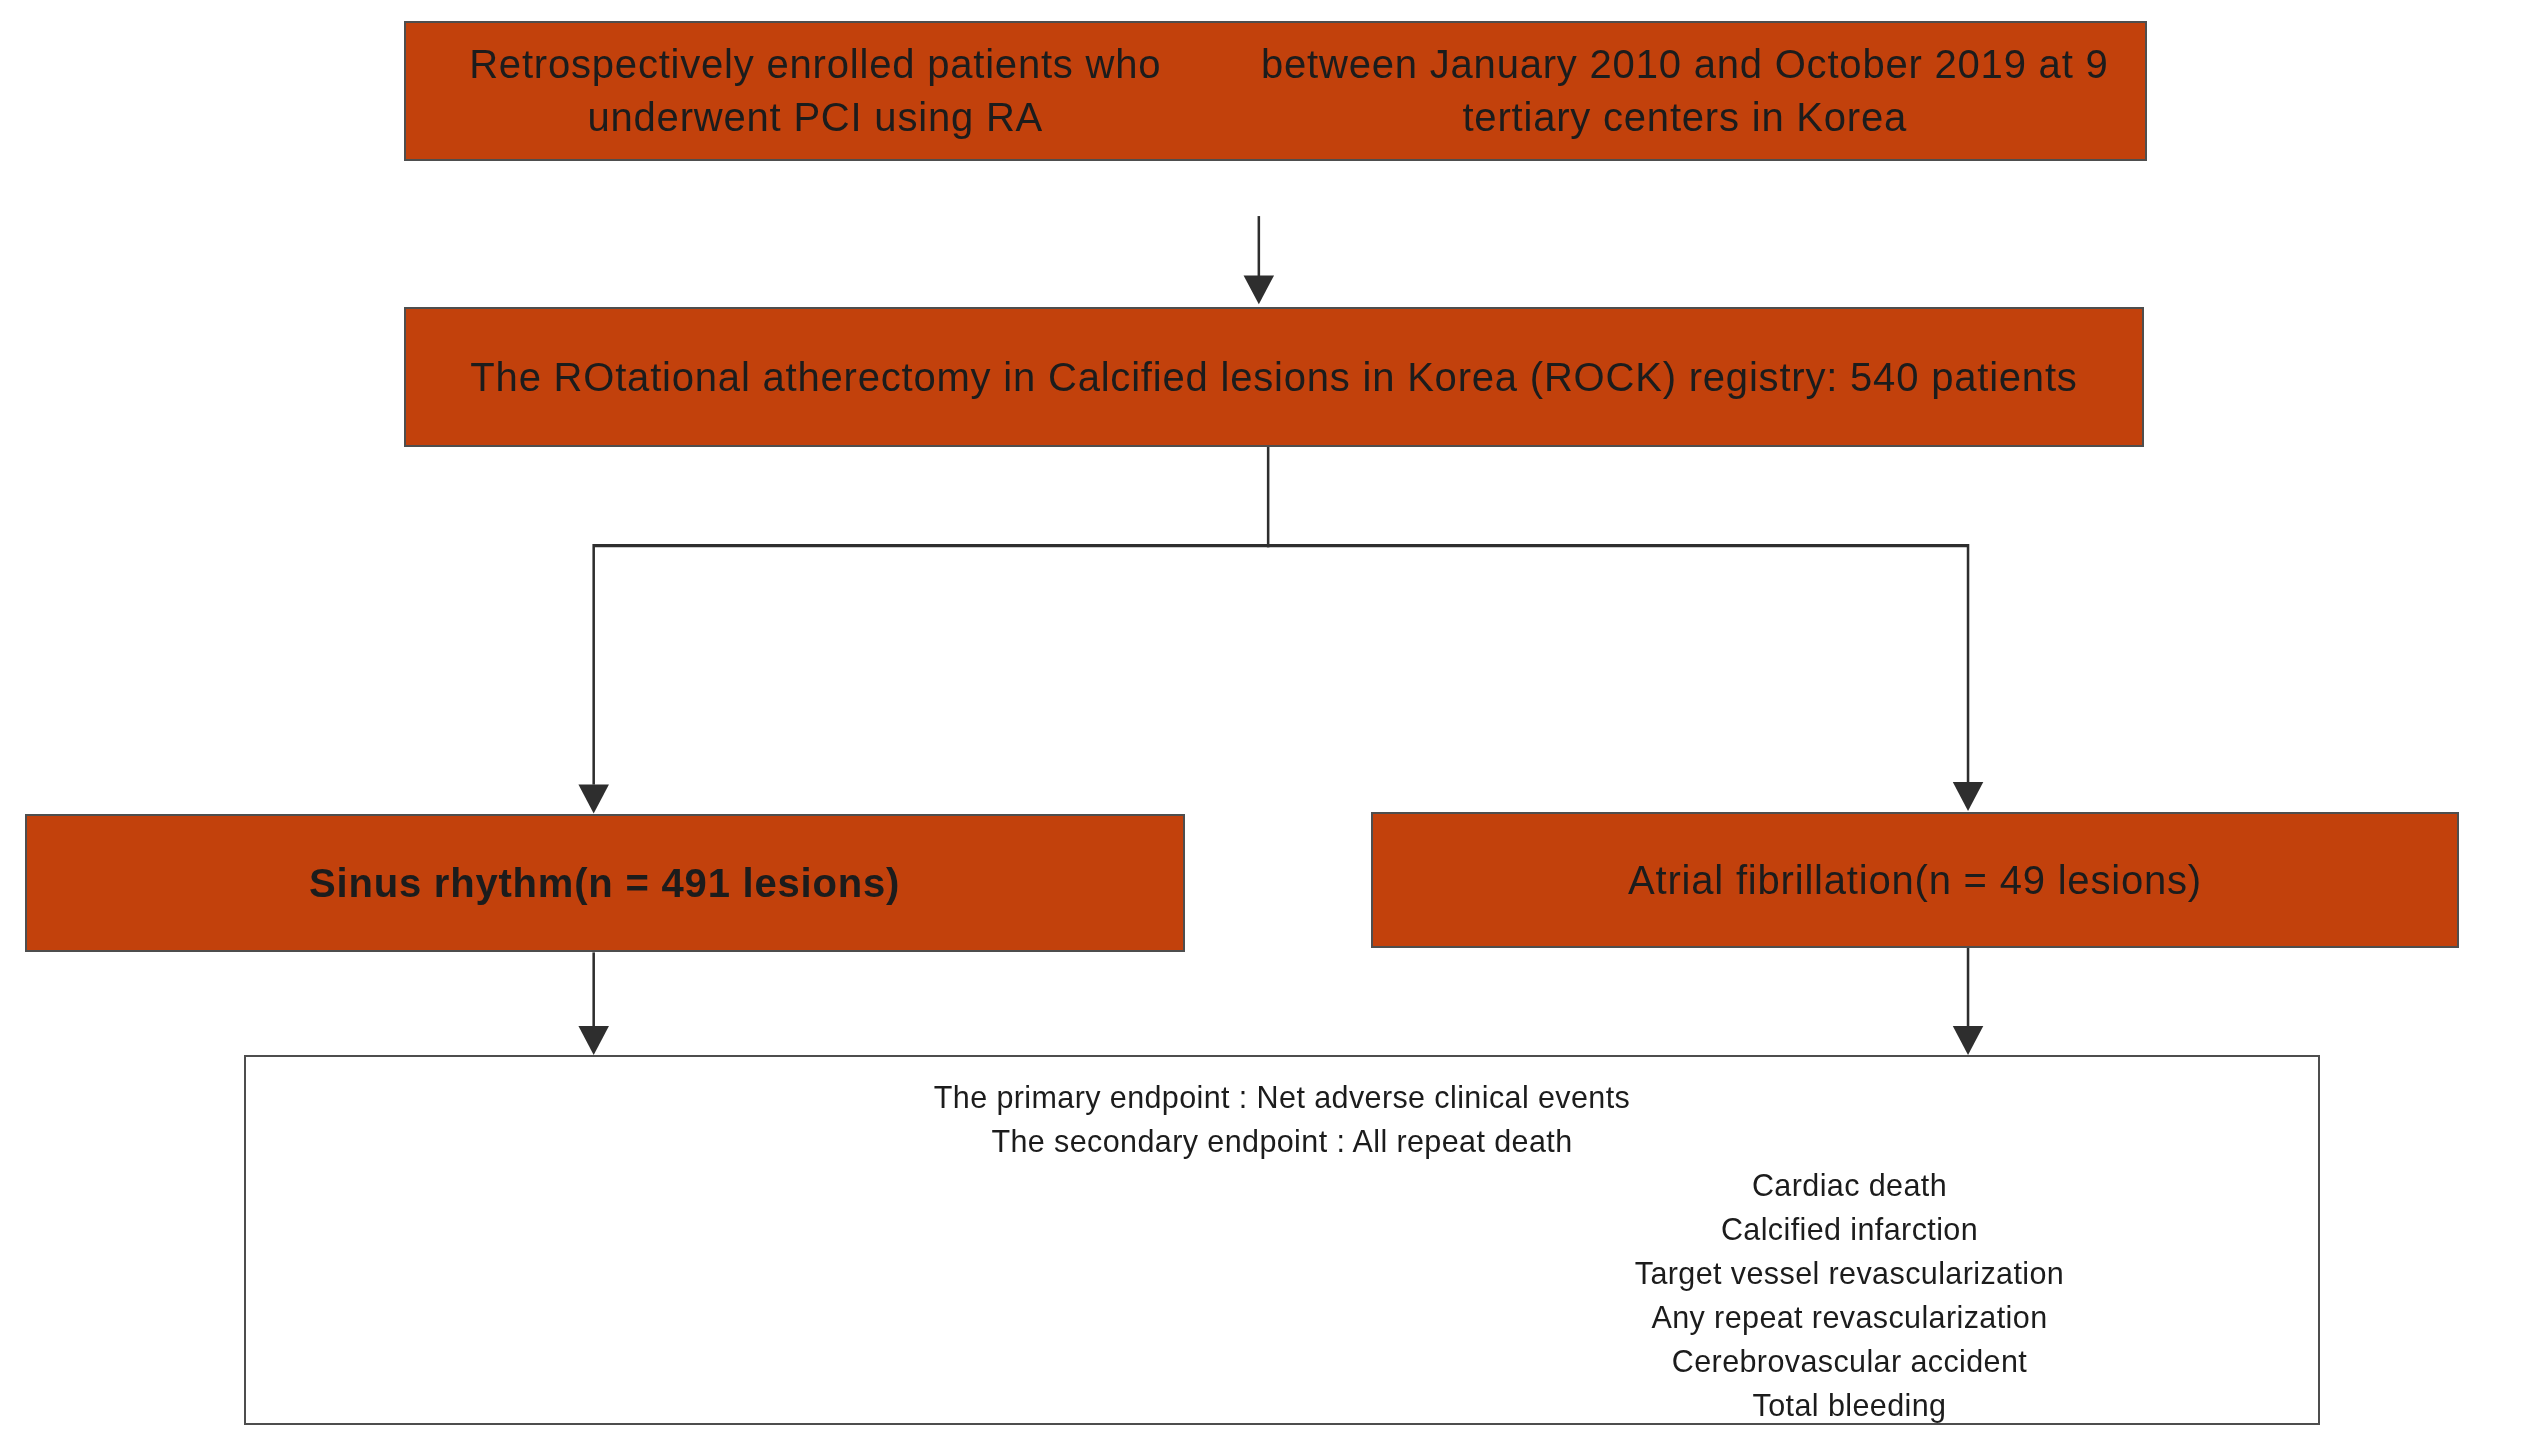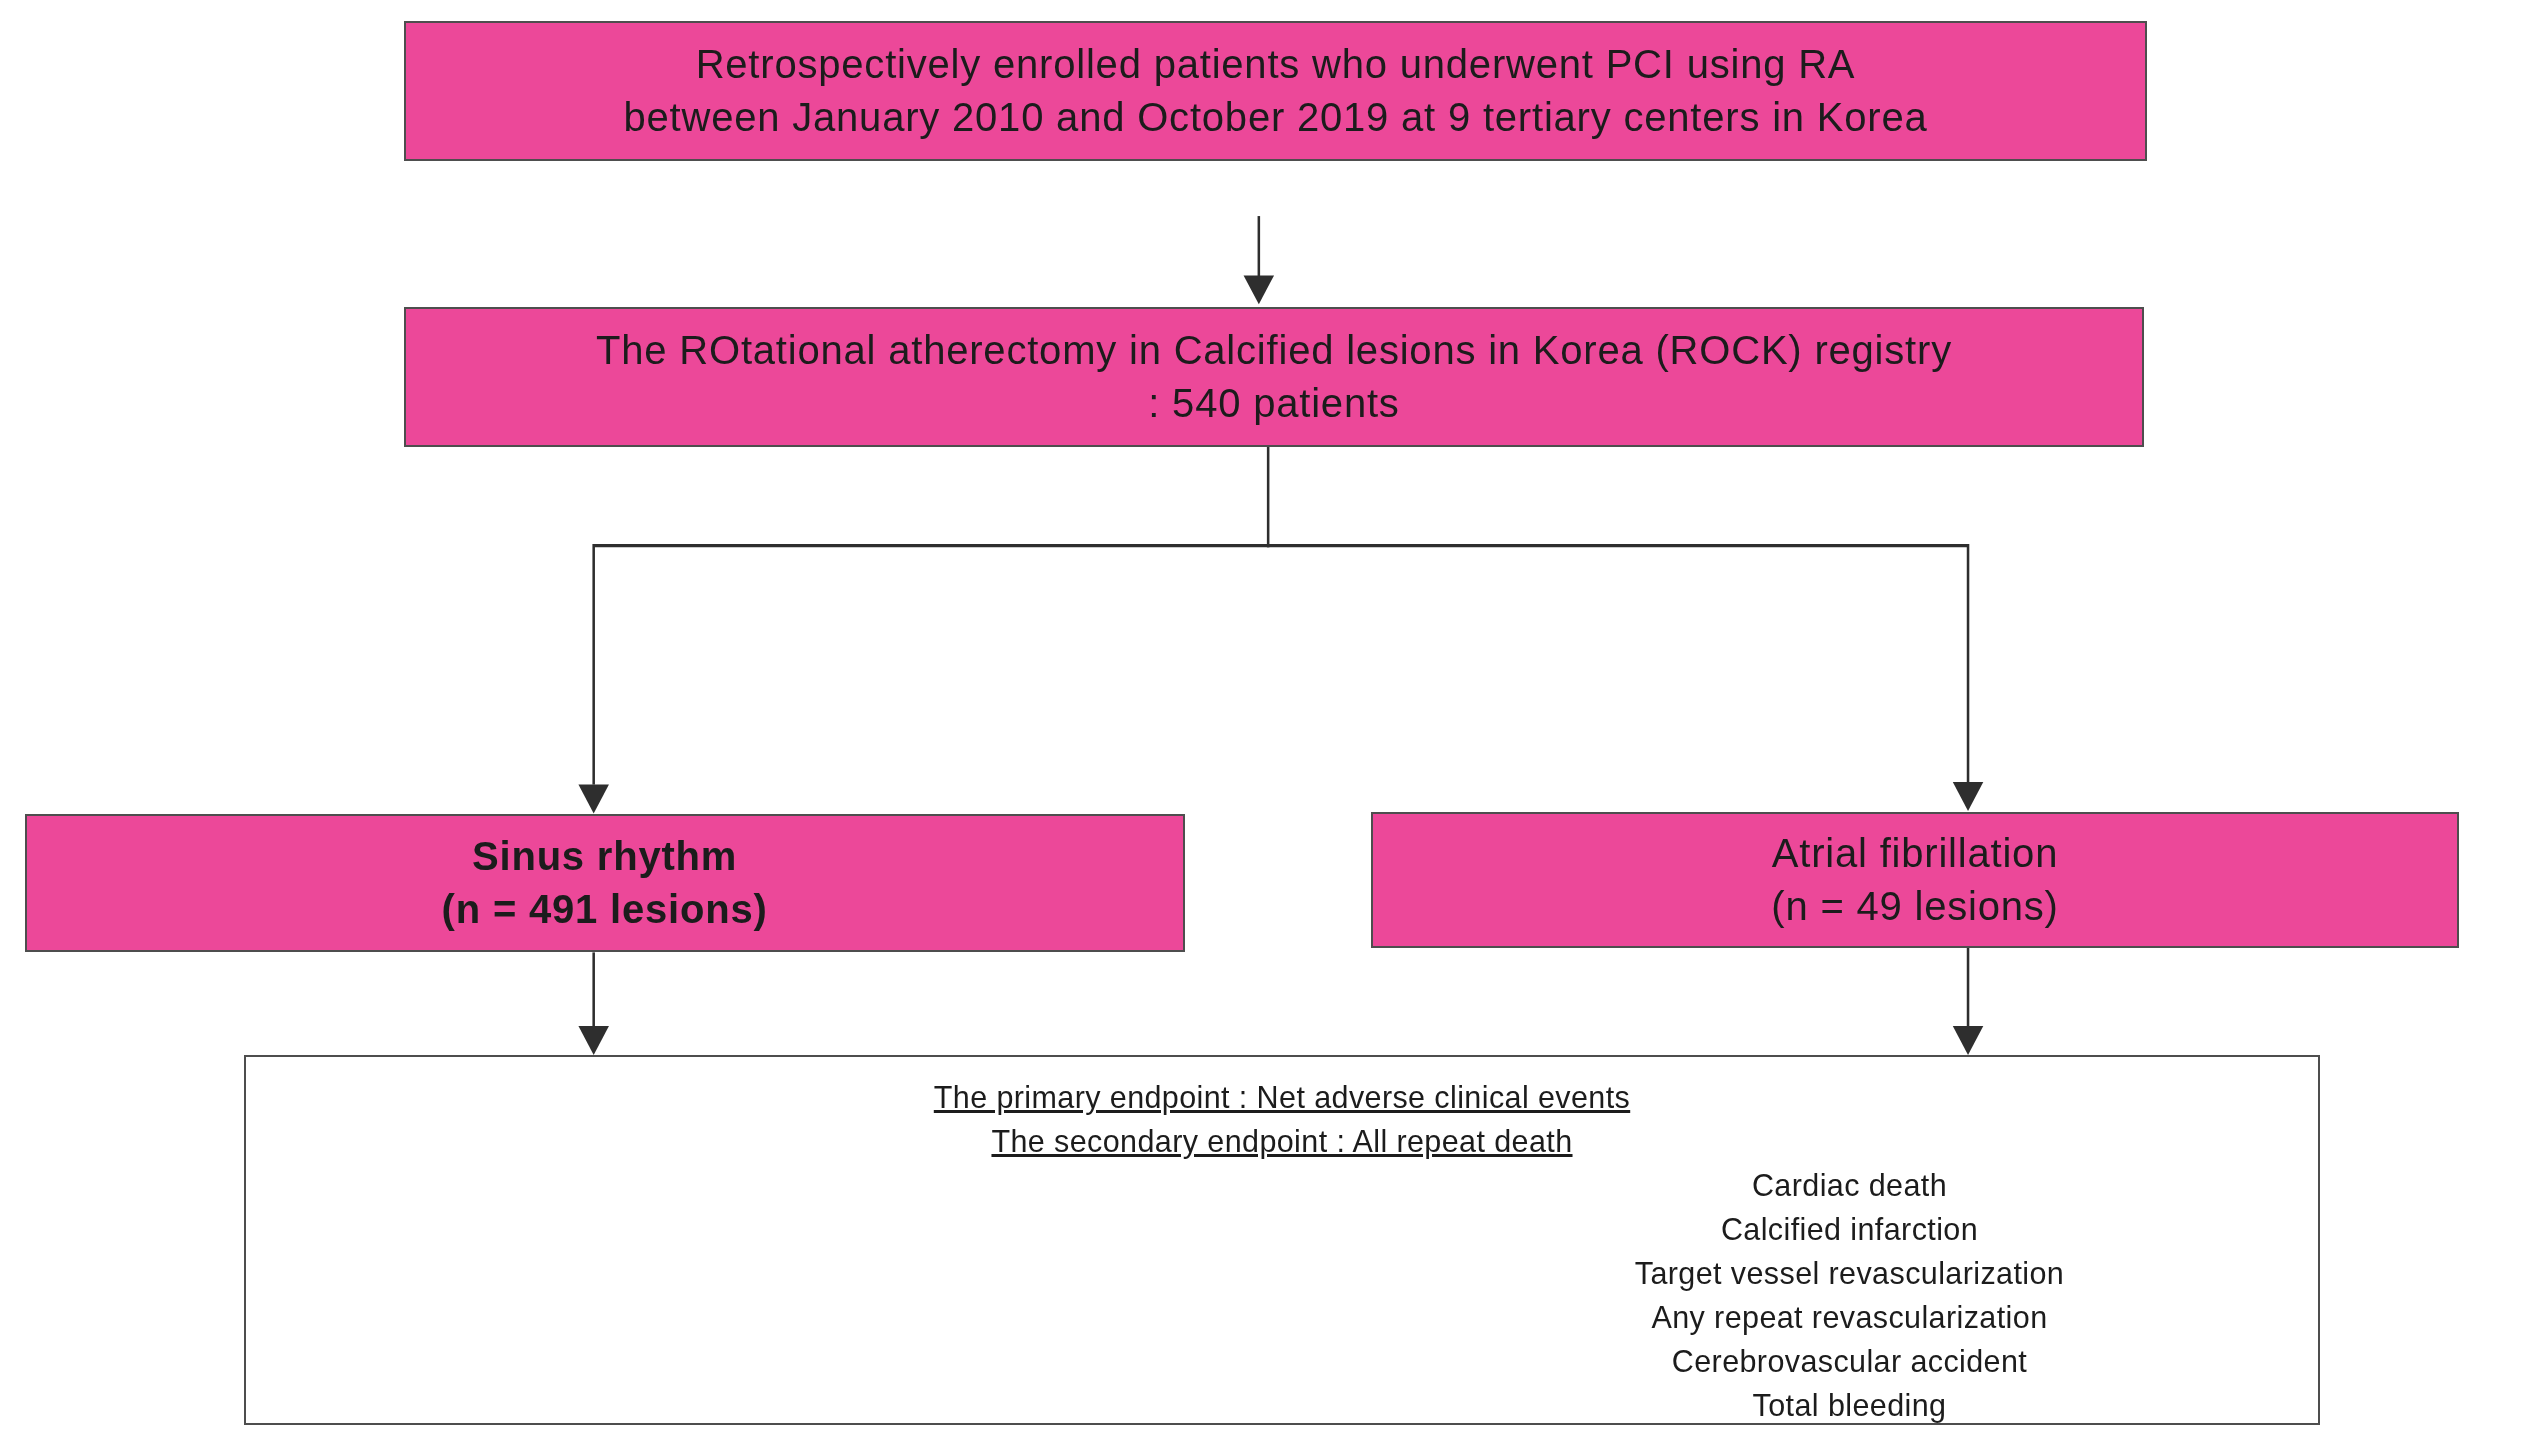--- a/index.html
+++ b/index.html
@@ -25,23 +25,23 @@
     left: 0;
     top: 0;
     width: 2538px;
     height: 1454px;
     pointer-events: none;
   }
   .node {
     position: absolute;
     box-sizing: border-box;
     border: 2.5px solid #4e4e4e;
-    background: #ec4899;
+    background: #c2410c;
     display: flex;
-    flex-direction: column;
+    flex-direction: row;
     justify-content: center;
     align-items: center;
     text-align: center;
     font-size: 40px;
     line-height: 53px;
     letter-spacing: 0.8px;
   }
   .node-enrollment { left: 404px; top: 21px;  width: 1743px; height: 140px; }
   .node-registry   { left: 404px; top: 307px; width: 1740px; height: 140px; text-align: right; }
   .node-sinus      { left: 24.6px;  top: 814px; width: 1160px; height: 138px; font-weight: bold; }
@@ -50,21 +50,21 @@
     left: 244px; top: 1055px; width: 2076px; height: 370px;
     position: absolute;
     box-sizing: border-box;
     border: 2.5px solid #4e4e4e;
     background: #ffffff;
     font-size: 30.5px;
     line-height: 44px;
     letter-spacing: 0.4px;
     padding-top: 18px;
   }
-  .ep-line-centered { text-align: center; text-decoration: underline; }
+  .ep-line-centered { text-align: center; }
   .ep-item { text-align: center; padding-left: 1135px; }
   .flow-line { stroke: #2e2e2e; stroke-width: 3; fill: none; }
   .flow-line-thick { stroke: #2e2e2e; stroke-width: 4; fill: none; }
   .arrow-head { fill: #2e2e2e; stroke: none; }
 </style>
 </head>
 <body>
 
 <div class="canvas">
 

